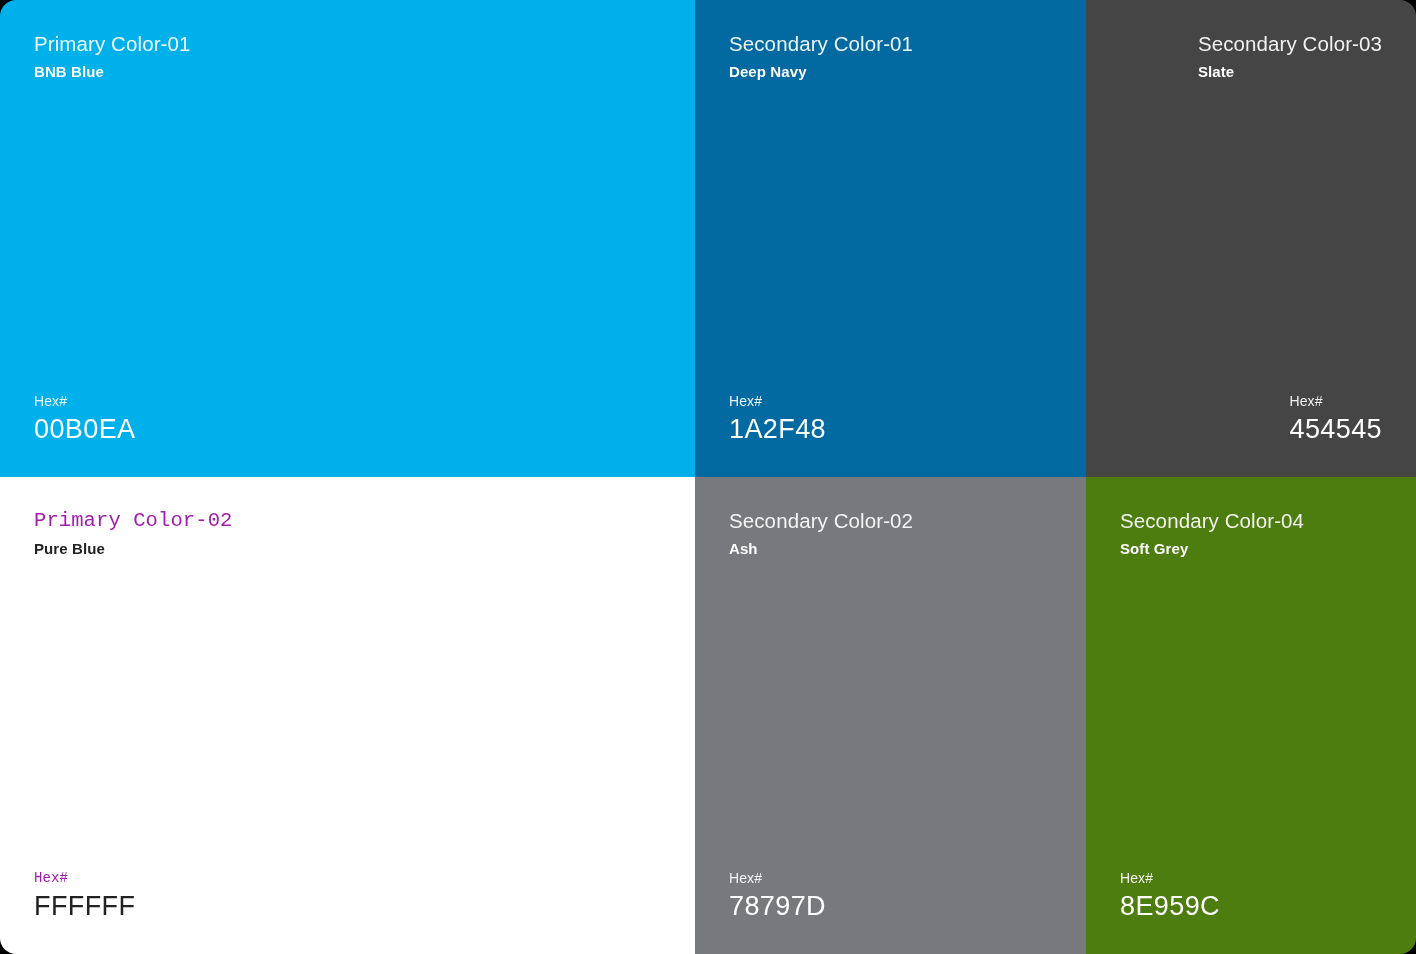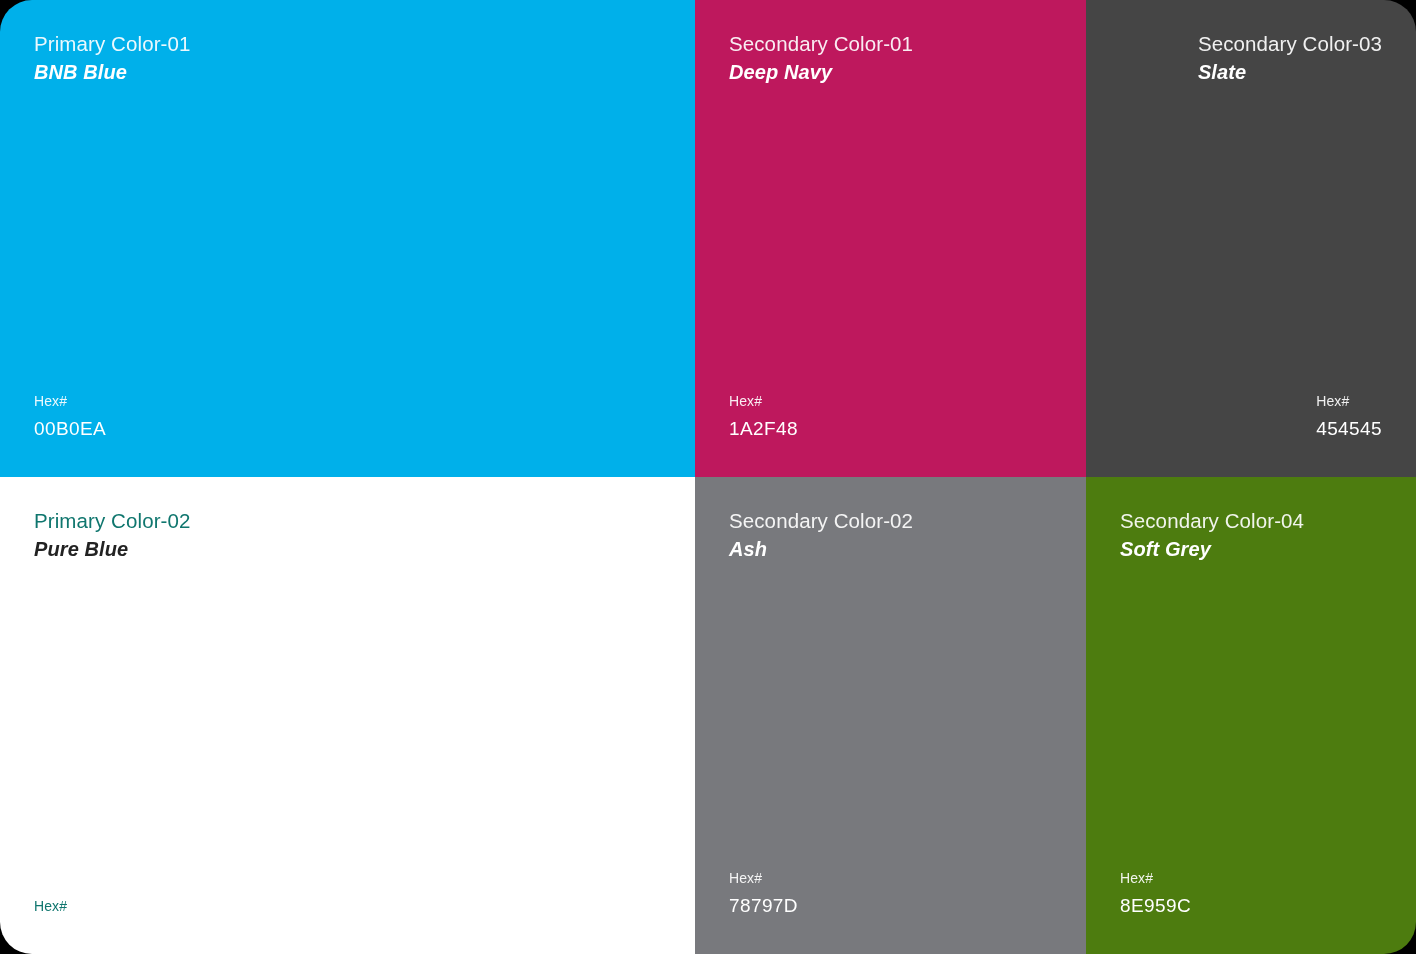--- a/index.html
+++ b/index.html
@@ -47,81 +47,80 @@
     display: block;
     font-size: 20.5px;
     line-height: 28px;
     font-weight: 400;
     letter-spacing: 0.1px;
     white-space: nowrap;
   }
 
   .swatch-name {
     display: block;
-    font-size: 20px;
+    font-size: 15px;
     line-height: 28px;
     font-weight: 700;
     letter-spacing: 0.1px;
     white-space: nowrap;
-    font-style: italic;
   }
 
   .hex-label {
     display: block;
     font-size: 14px;
     line-height: 28px;
     font-weight: 400;
     letter-spacing: 0.1px;
     white-space: nowrap;
   }
 
   .hex-value {
     display: block;
-    font-size: 19px;
+    font-size: 27px;
     line-height: 28px;
     font-weight: 400;
     letter-spacing: 0.4px;
     white-space: nowrap;
   }
 
   
   .on-dark .swatch-role,
   .on-dark .hex-label { color: #ffffff; opacity: 0.92; }
   .on-dark .swatch-name,
   .on-dark .hex-value { color: #ffffff; }
 
   .on-light .swatch-role,
-  .on-light .hex-label { color: #0f766e; }
+  .on-light .hex-label { color: #a21caf; font-family: Liberation Mono, monospace; }
   .on-light .swatch-name,
   .on-light .hex-value { color: #222222; }
 
   .swatch-1 { grid-column: 1; grid-row: 1; }
   .swatch-2 { grid-column: 2; grid-row: 1; }
   .swatch-3 { grid-column: 3; grid-row: 1; align-items: flex-end; }
   .swatch-4 { grid-column: 1; grid-row: 2; }
   .swatch-5 { grid-column: 2; grid-row: 2; }
   .swatch-6 { grid-column: 3; grid-row: 2; }
 </style>
 </head>
 <body>
 
-<div class="palette-board" style="background: rgb(0, 0, 0); border-radius: 32px;">
+<div class="palette-board" style="background: rgb(0, 0, 0); border-radius: 16px;">
 
   <div class="swatch swatch-1 on-dark" style="background-color: rgb(0, 176, 234);">
     <div class="swatch-head">
       <span class="swatch-role">Primary Color-01</span>
       <span class="swatch-name">BNB Blue</span>
     </div>
     <div class="swatch-foot">
       <span class="hex-label">Hex#</span>
       <span class="hex-value">00B0EA</span>
     </div>
   </div>
 
-  <div class="swatch swatch-2 on-dark" style="background-color: #be185d;">
+  <div class="swatch swatch-2 on-dark" style="background-color: #0369a1;">
     <div class="swatch-head">
       <span class="swatch-role">Secondary Color-01</span>
       <span class="swatch-name">Deep Navy</span>
     </div>
     <div class="swatch-foot">
       <span class="hex-label">Hex#</span>
       <span class="hex-value">1A2F48</span>
     </div>
   </div>
 
@@ -136,20 +135,21 @@
     </div>
   </div>
 
   <div class="swatch swatch-4 on-light" style="background-color: rgb(255, 255, 255);">
     <div class="swatch-head">
       <span class="swatch-role">Primary Color-02</span>
       <span class="swatch-name">Pure Blue</span>
     </div>
     <div class="swatch-foot">
       <span class="hex-label">Hex#</span>
+      <span class="hex-value">FFFFFF</span>
     </div>
   </div>
 
   <div class="swatch swatch-5 on-dark" style="background-color: rgb(120, 121, 125);">
     <div class="swatch-head">
       <span class="swatch-role">Secondary Color-02</span>
       <span class="swatch-name">Ash</span>
     </div>
     <div class="swatch-foot">
       <span class="hex-label">Hex#</span>

